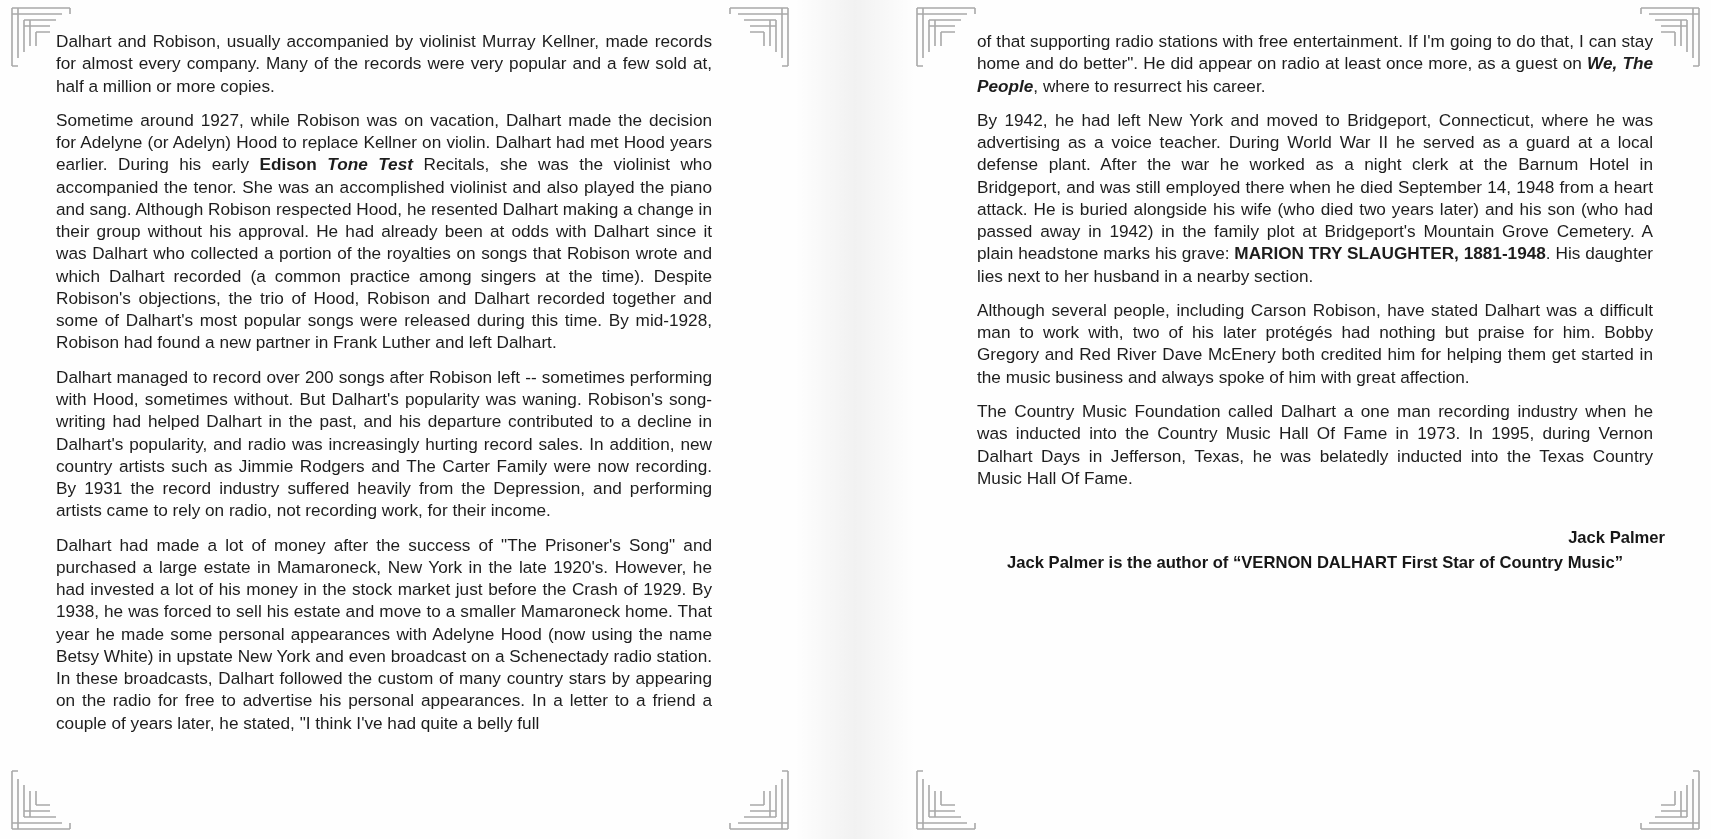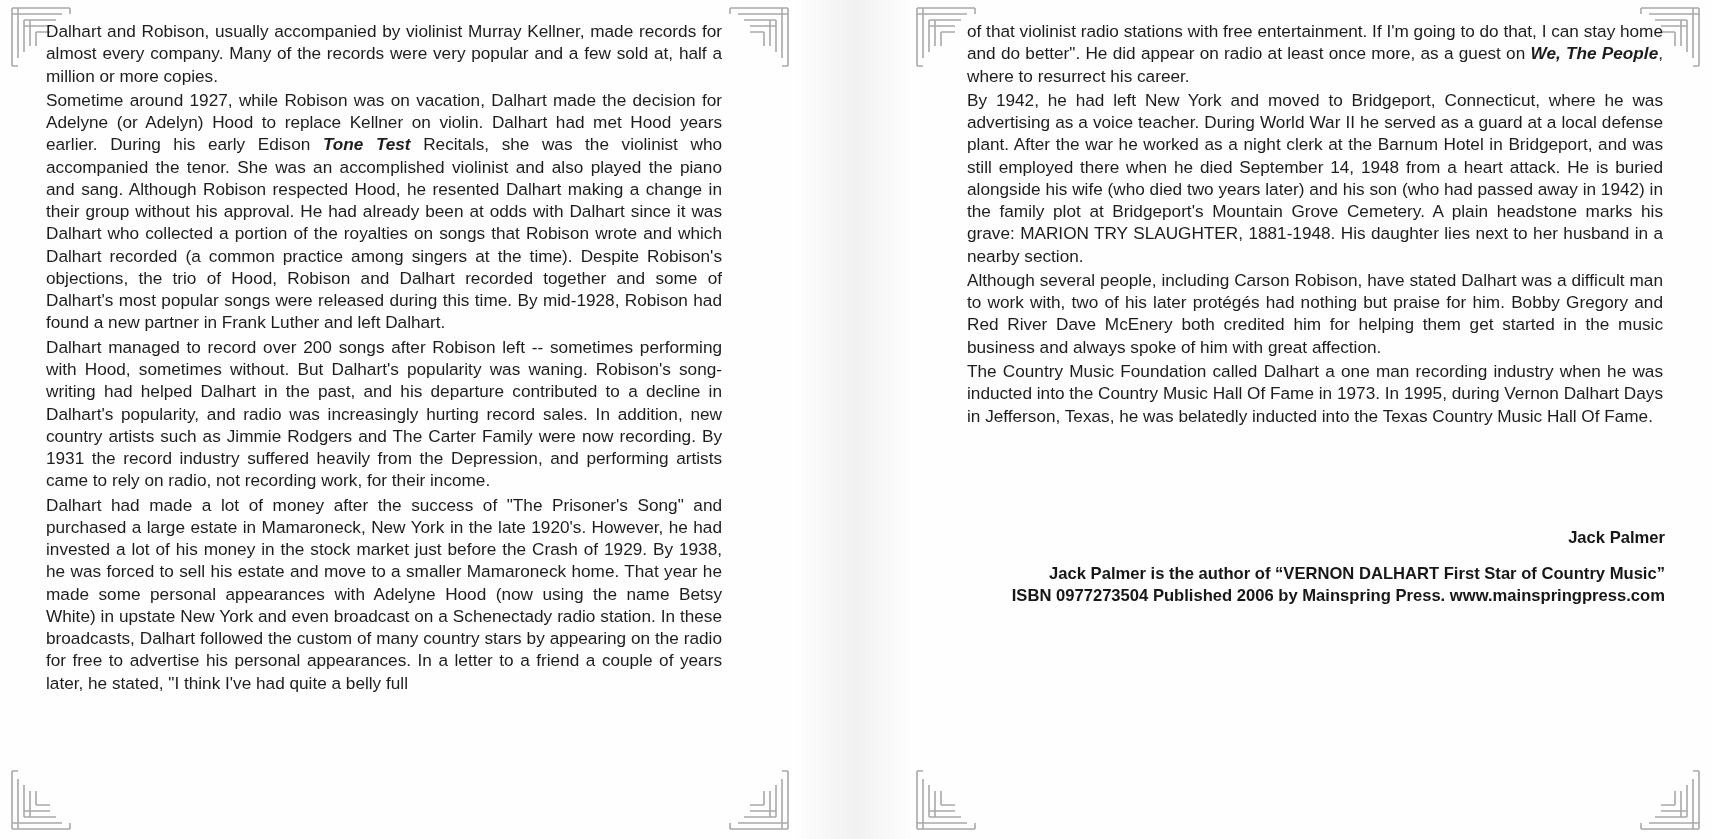--- a/index.html
+++ b/index.html
@@ -66,46 +66,46 @@
     font-size: 17.2px;
     line-height: 1.295;
     text-align: justify;
     text-justify: inter-word;
     color: #1d1d1d;
   }
   .col-left  { left: 44px;  width: 680px; }
   .col-right { left: 60px;  width: 700px; }
 
   .column p {
-    margin: 2px;
+    margin: 12px;
   }
   .column p + p { margin-top: 0px; }
 
-  .bold { font-weight: normal; }
+  .bold { font-weight: bold; }
   .bolditalic { font-weight: bold; font-style: italic; }
 
   
   .colophon {
     position: absolute;
     left: 60px;
     width: 700px;
     top: 527px;
     font-size: 16.6px;
     line-height: 1.33;
     font-weight: bold;
     text-align: right;
     color: #171717;
   }
   .colophon .author-name {
     display: block;
-    margin-bottom: 14px;
+    margin-bottom: 3px;
   }
   .colophon .line {
     display: block;
-    text-align: right;
+    text-align: center;
   }
   .colophon .line.l2 { text-align: right; }
 </style>
 </head>
 <body>
 
 <div id="page">
 
   <div class="page-half left-half">
 
@@ -228,33 +228,32 @@
           <path d="M14 14 H46 M14 14 V46"></path>
           <path d="M14 20 H40 M20 14 V40"></path>
           <path d="M26 26 H40 M26 26 V40"></path>
           <path d="M2 60 H8 M60 2 V8"></path>
         </g>
       </svg>
     </div>
 
     <div class="column col-right">
       <p>
-        <span>of that violinist radio stations with free entertainment. If I'm going to do that, I can stay home and do better". He did appear on radio at least once more, as a guest on </span><span class="bolditalic">We, The People</span><span>, where to resurrect his career.</span>
+        <span>of that supporting radio stations with free entertainment. If I'm going to do that, I can stay home and do better". He did appear on radio at least once more, as a guest on </span><span class="bolditalic">We, The People</span><span>, where to resurrect his career.</span>
       </p>
       <p>
         <span>By 1942, he had left New York and moved to Bridgeport, Connecticut, where he was advertising as a voice teacher. During World War II he served as a guard at a local defense plant. After the war he worked as a night clerk at the Barnum Hotel in Bridgeport, and was still employed there when he died September 14, 1948 from a heart attack. He is buried alongside his wife (who died two years later) and his son (who had passed away in 1942) in the family plot at Bridgeport's Mountain Grove Cemetery. A plain headstone marks his grave: </span><span class="bold">MARION TRY SLAUGHTER, 1881-1948</span><span>. His daughter lies next to her husband in a nearby section.</span>
       </p>
       <p>
         <span>Although several people, including Carson Robison, have stated Dalhart was a difficult man to work with, two of his later protégés had nothing but praise for him. Bobby Gregory and Red River Dave McEnery both credited him for helping them get started in the music business and always spoke of him with great affection.</span>
       </p>
       <p>
         <span>The Country Music Foundation called Dalhart a one man recording industry when he was inducted into the Country Music Hall Of Fame in 1973. In 1995, during Vernon Dalhart Days in Jefferson, Texas, he was belatedly inducted into the Texas Country Music Hall Of Fame.</span>
       </p>
     </div>
 
     <div class="colophon">
       <span class="author-name">Jack Palmer</span>
       <span class="line l1">Jack Palmer is the author of “VERNON DALHART First Star of Country Music”</span>
-      <span class="line l2">ISBN 0977273504 Published 2006 by Mainspring Press. www.mainspringpress.com</span>
     </div>
   </div>
 
 </div>
 
 </body></html>

